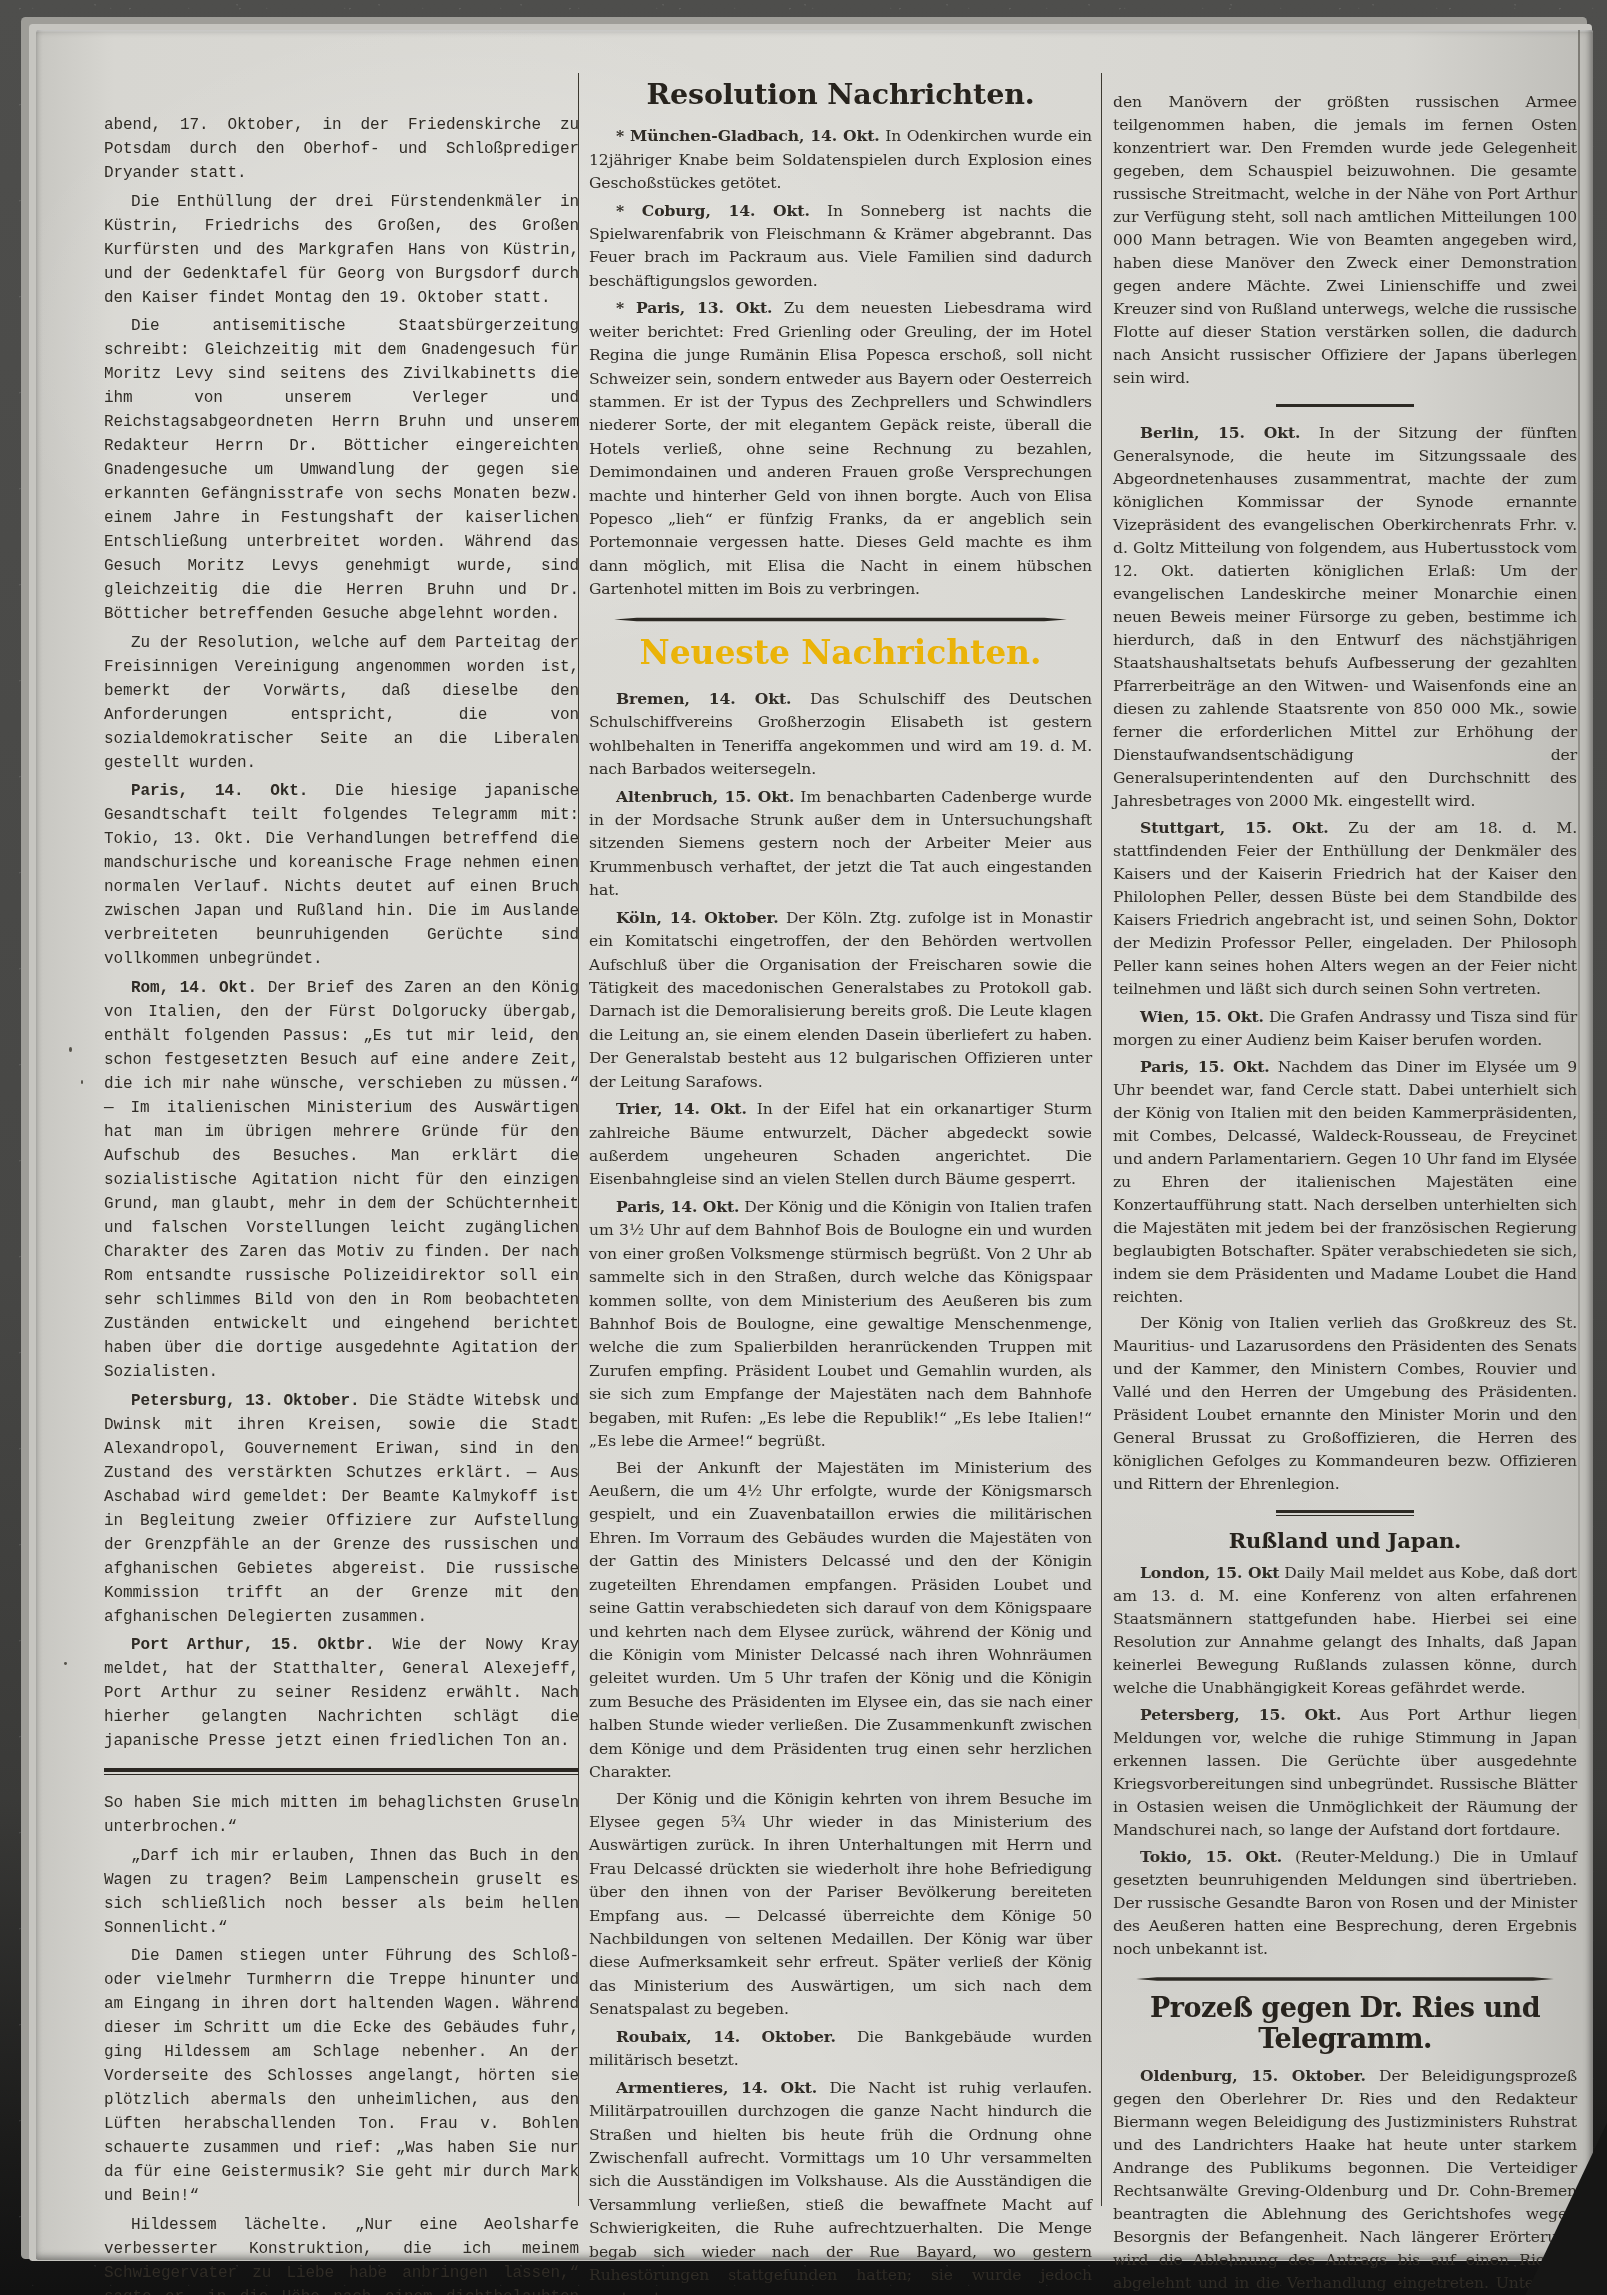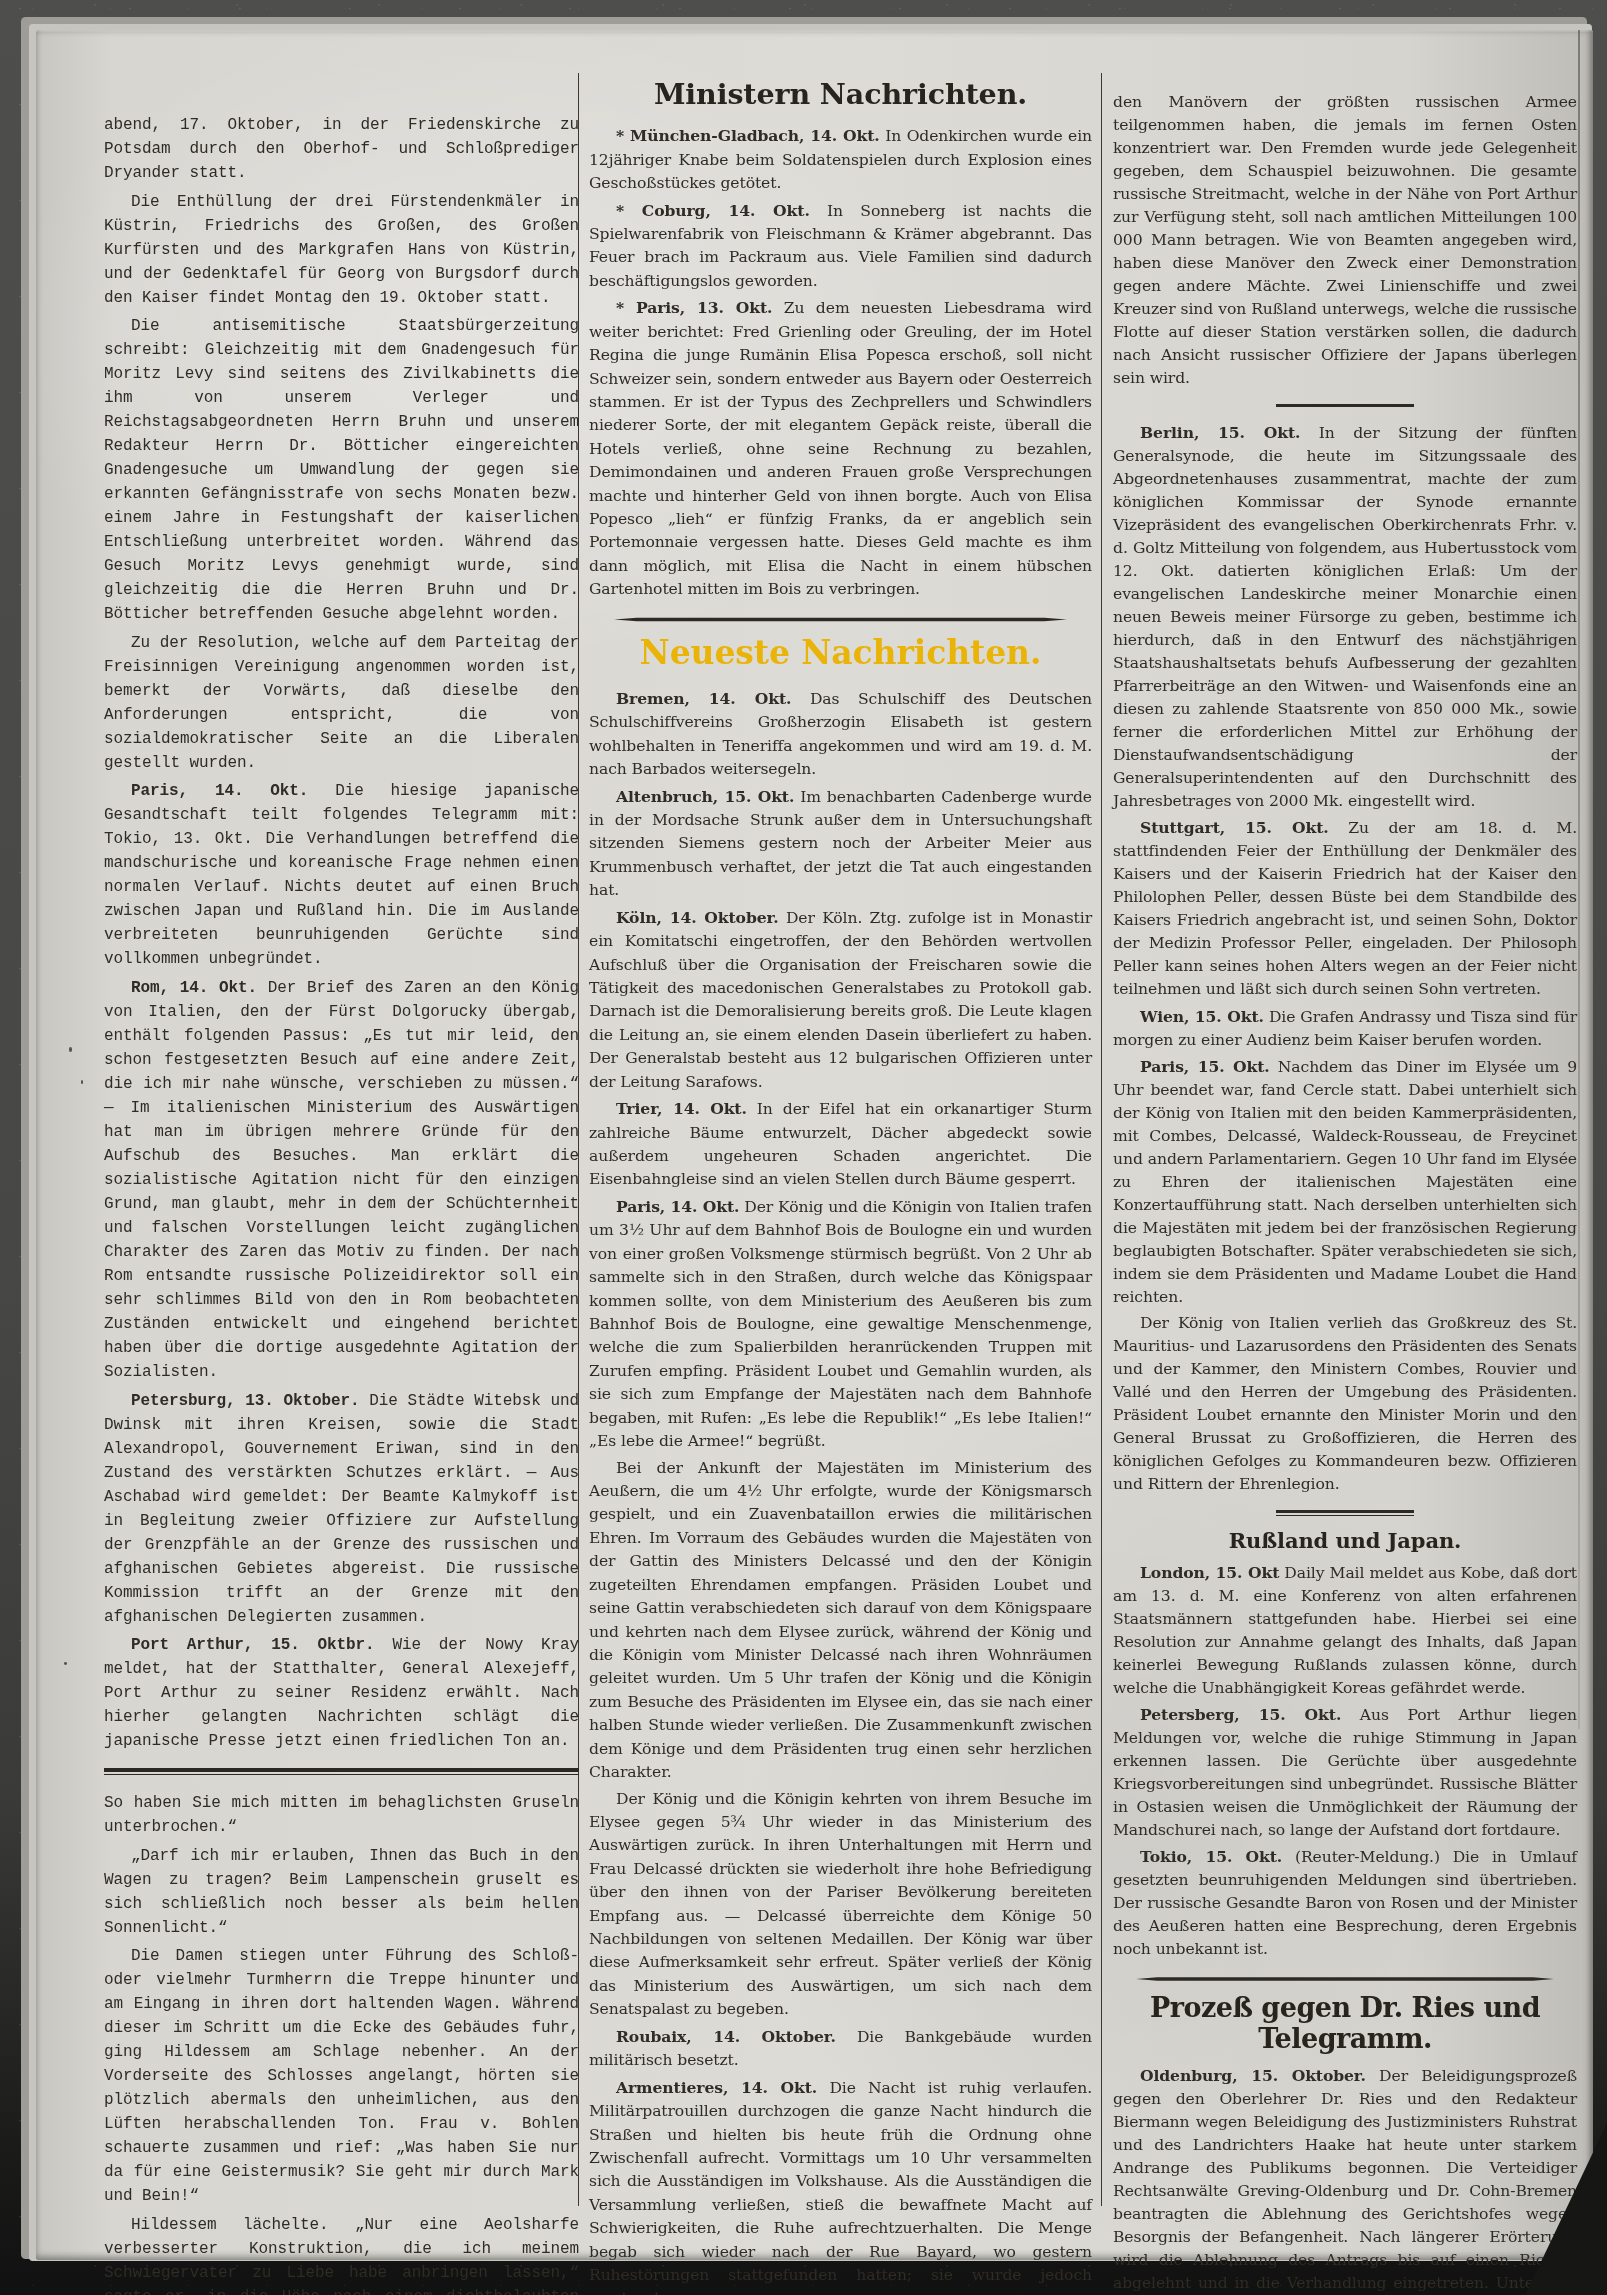--- a/index.html
+++ b/index.html
@@ -80,21 +80,21 @@
     <p class="para"><span>„Darf ich mir erlauben, Ihnen das Buch in den Wagen zu tragen? Beim Lampenschein gruselt es sich schließlich noch besser als beim hellen Sonnenlicht.“</span></p>
     <p class="para"><span>Die Damen stiegen unter Führung des Schloß- oder vielmehr Turmherrn die Treppe hinunter und am Eingang in ihren dort haltenden Wagen. Während dieser im Schritt um die Ecke des Gebäudes fuhr, ging Hildessem am Schlage nebenher. An der Vorderseite des Schlosses angelangt, hörten sie plötzlich abermals den unheimlichen, aus den Lüften herabschallenden Ton. Frau v. Bohlen schauerte zusammen und rief: „Was haben Sie nur da für eine Geistermusik? Sie geht mir durch Mark und Bein!“</span></p>
     <p class="para"><span>Hildessem lächelte. „Nur eine Aeolsharfe verbesserter Konstruktion, die ich meinem Schwiegervater zu Liebe habe anbringen lassen,“ sagte er, in die Höhe nach einem dichtbelaubten Kastanienbaume deutend. „Er hört diesen Ton gern.“</span></p>
     <p class="para"><span>„Ein eigentümlicher Ergebnis!“</span></p>
     <p class="para"><span>„Es ist nicht für jedermann, harmoniert aber merkwürdig mit den Studien des alten Herrn. Sie sollten einmal in stürmischen Nächten die wahrhaft dämonische Musik hören, die dann da oben heult und tobt. Das sind Nächte, in denen man Macbeth oder König Lear lesen muß.“</span></p>
     <p class="para"><span>Man war am Hauptportal angelangt und Hildessem nahm Abschied. Als er Sidonien die Hand küßte, sagte er: „Sie werden Ihr Vertrauen nicht bereuen. Wollte Gott, ich könnte noch mehr für Sie tun!“</span></p>
 
   </div>
 
   <div class="col" id="col2">
-    <h2 class="h-vermischte">Ministern Nachrichten.</h2>
+    <h2 class="h-vermischte">Resolution Nachrichten.</h2>
 
     <p class="para"><b class="lead">* München-Gladbach, 14. Okt.</b> <span>In Odenkirchen wurde ein 12jähriger Knabe beim Soldatenspielen durch Explosion eines Geschoßstückes getötet.</span></p>
     <p class="para"><b class="lead">* Coburg, 14. Okt.</b> <span>In Sonneberg ist nachts die Spielwarenfabrik von Fleischmann &amp; Krämer abgebrannt. Das Feuer brach im Packraum aus. Viele Familien sind dadurch beschäftigungslos geworden.</span></p>
     <p class="para"><b class="lead">* Paris, 13. Okt.</b> <span>Zu dem neuesten Liebesdrama wird weiter berichtet: Fred Grienling oder Greuling, der im Hotel Regina die junge Rumänin Elisa Popesca erschoß, soll nicht Schweizer sein, sondern entweder aus Bayern oder Oesterreich stammen. Er ist der Typus des Zechprellers und Schwindlers niederer Sorte, der mit elegantem Gepäck reiste, überall die Hotels verließ, ohne seine Rechnung zu bezahlen, Demimondainen und anderen Frauen große Versprechungen machte und hinterher Geld von ihnen borgte. Auch von Elisa Popesco „lieh“ er fünfzig Franks, da er angeblich sein Portemonnaie vergessen hatte. Dieses Geld machte es ihm dann möglich, mit Elisa die Nacht in einem hübschen Gartenhotel mitten im Bois zu verbringen.</span></p>
 
     <div class="rule-taper"></div>
     <h2 class="h-neueste">Neueste Nachrichten.</h2>
 
     <p class="para"><b class="lead">Bremen, 14. Okt.</b> <span>Das Schulschiff des Deutschen Schulschiffvereins Großherzogin Elisabeth ist gestern wohlbehalten in Teneriffa angekommen und wird am 19. d. M. nach Barbados weitersegeln.</span></p>
     <p class="para"><b class="lead">Altenbruch, 15. Okt.</b> <span>Im benachbarten Cadenberge wurde in der Mordsache Strunk außer dem in Untersuchungshaft sitzenden Siemens gestern noch der Arbeiter Meier aus Krummenbusch verhaftet, der jetzt die Tat auch eingestanden hat.</span></p>

